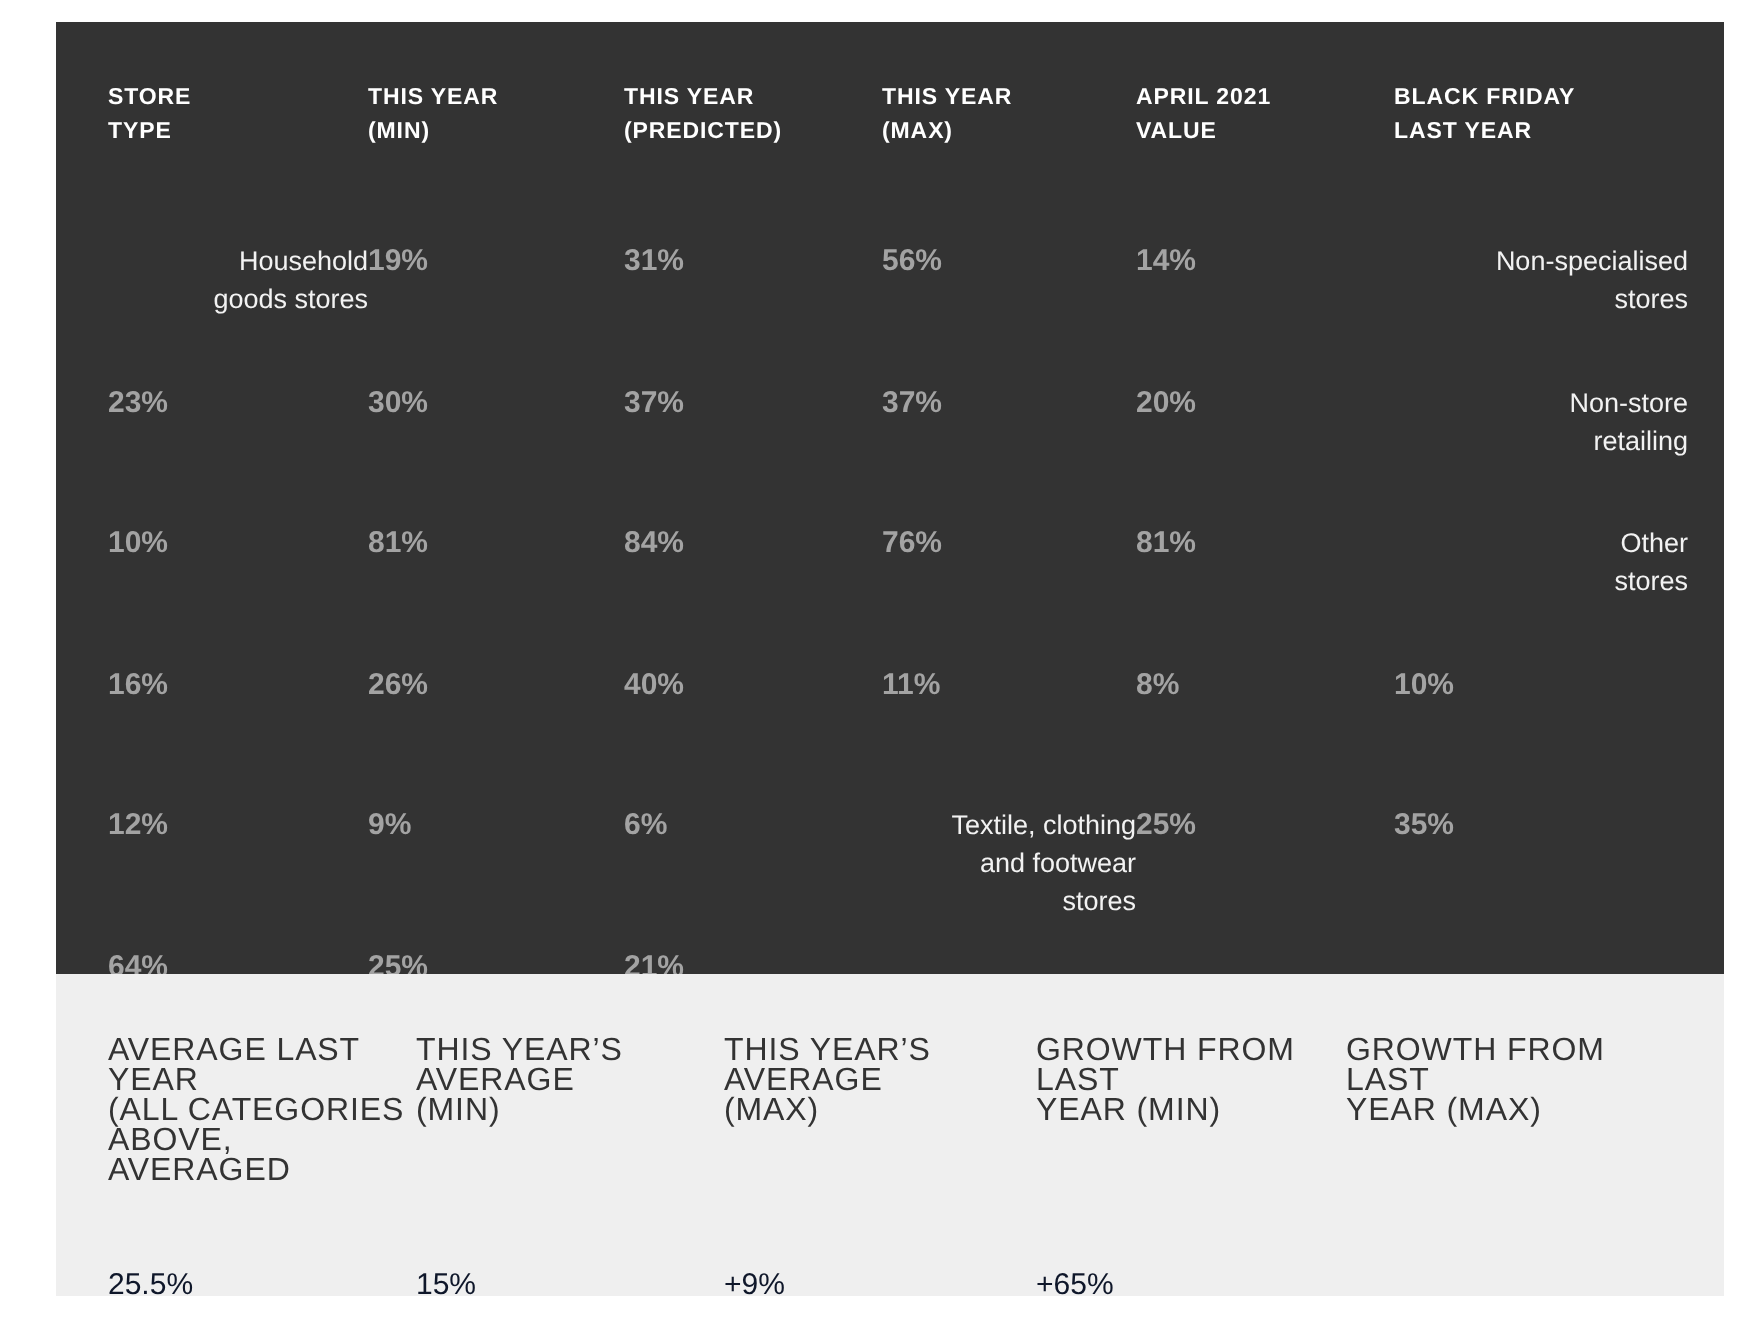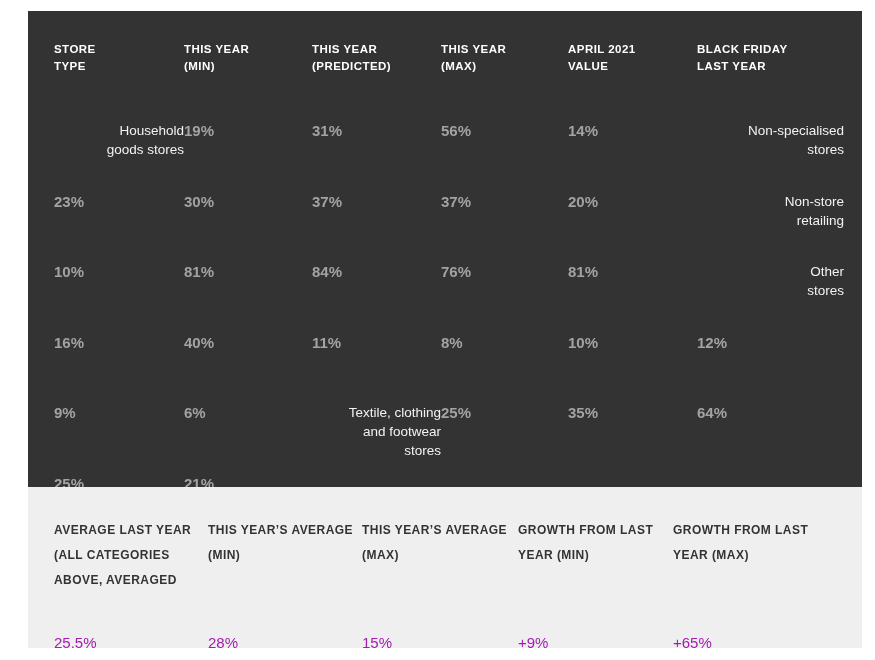--- a/index.html
+++ b/index.html
@@ -83,34 +83,34 @@
   .foot-grid {
     position: absolute;
     left: 26px;
     top: 31px;
     width: 790px;
     display: grid;
     grid-template-columns: 154px 154px 156px 155px 171px;
   }
 
   .th-light {
-    font-size: 12px;
-    font-weight: bold;
+    font-size: 16px;
+    font-weight: normal;
     letter-spacing: 0.45px;
     color: #333333;
     text-transform: uppercase;
-    line-height: 25px;
+    line-height: 15px;
     padding-bottom: 40px;
     white-space: pre-line;
   }
 
   .foot-val {
     font-size: 15px;
     font-weight: 400;
-    color: #a21caf;
+    color: #0f172a;
     line-height: 19px;
   }
 </style>
 </head>
 <body>
 
 <div class="page">
 
   <div class="dark-panel">
     <div class="main-grid">
@@ -147,20 +147,21 @@
 retailing</div>
       <div class="cell-val">10%</div>
       <div class="cell-val">81%</div>
       <div class="cell-val">84%</div>
       <div class="cell-val">76%</div>
       <div class="cell-val">81%</div>
 
       <div class="cell-label">Other
 stores</div>
       <div class="cell-val">16%</div>
+      <div class="cell-val">26%</div>
       <div class="cell-val">40%</div>
       <div class="cell-val">11%</div>
 
       <div class="cell-val">8%</div>
       <div class="cell-val">10%</div>
       <div class="cell-val">12%</div>
       <div class="cell-val">9%</div>
       <div class="cell-val">6%</div>
 
       <div class="cell-label">Textile, clothing
@@ -184,21 +185,20 @@
       <div class="th-light">This year’s average
 (min)</div>
       <div class="th-light">This year’s average
 (max)</div>
       <div class="th-light">Growth from last
 year (min)</div>
       <div class="th-light">Growth from last
 year (max)</div>
 
       <div class="foot-val">25.5%</div>
-      <div class="foot-val">28%</div>
       <div class="foot-val">15%</div>
       <div class="foot-val">+9%</div>
       <div class="foot-val">+65%</div>
 
     </div>
   </div>
 
 </div>
 
 </body></html>

